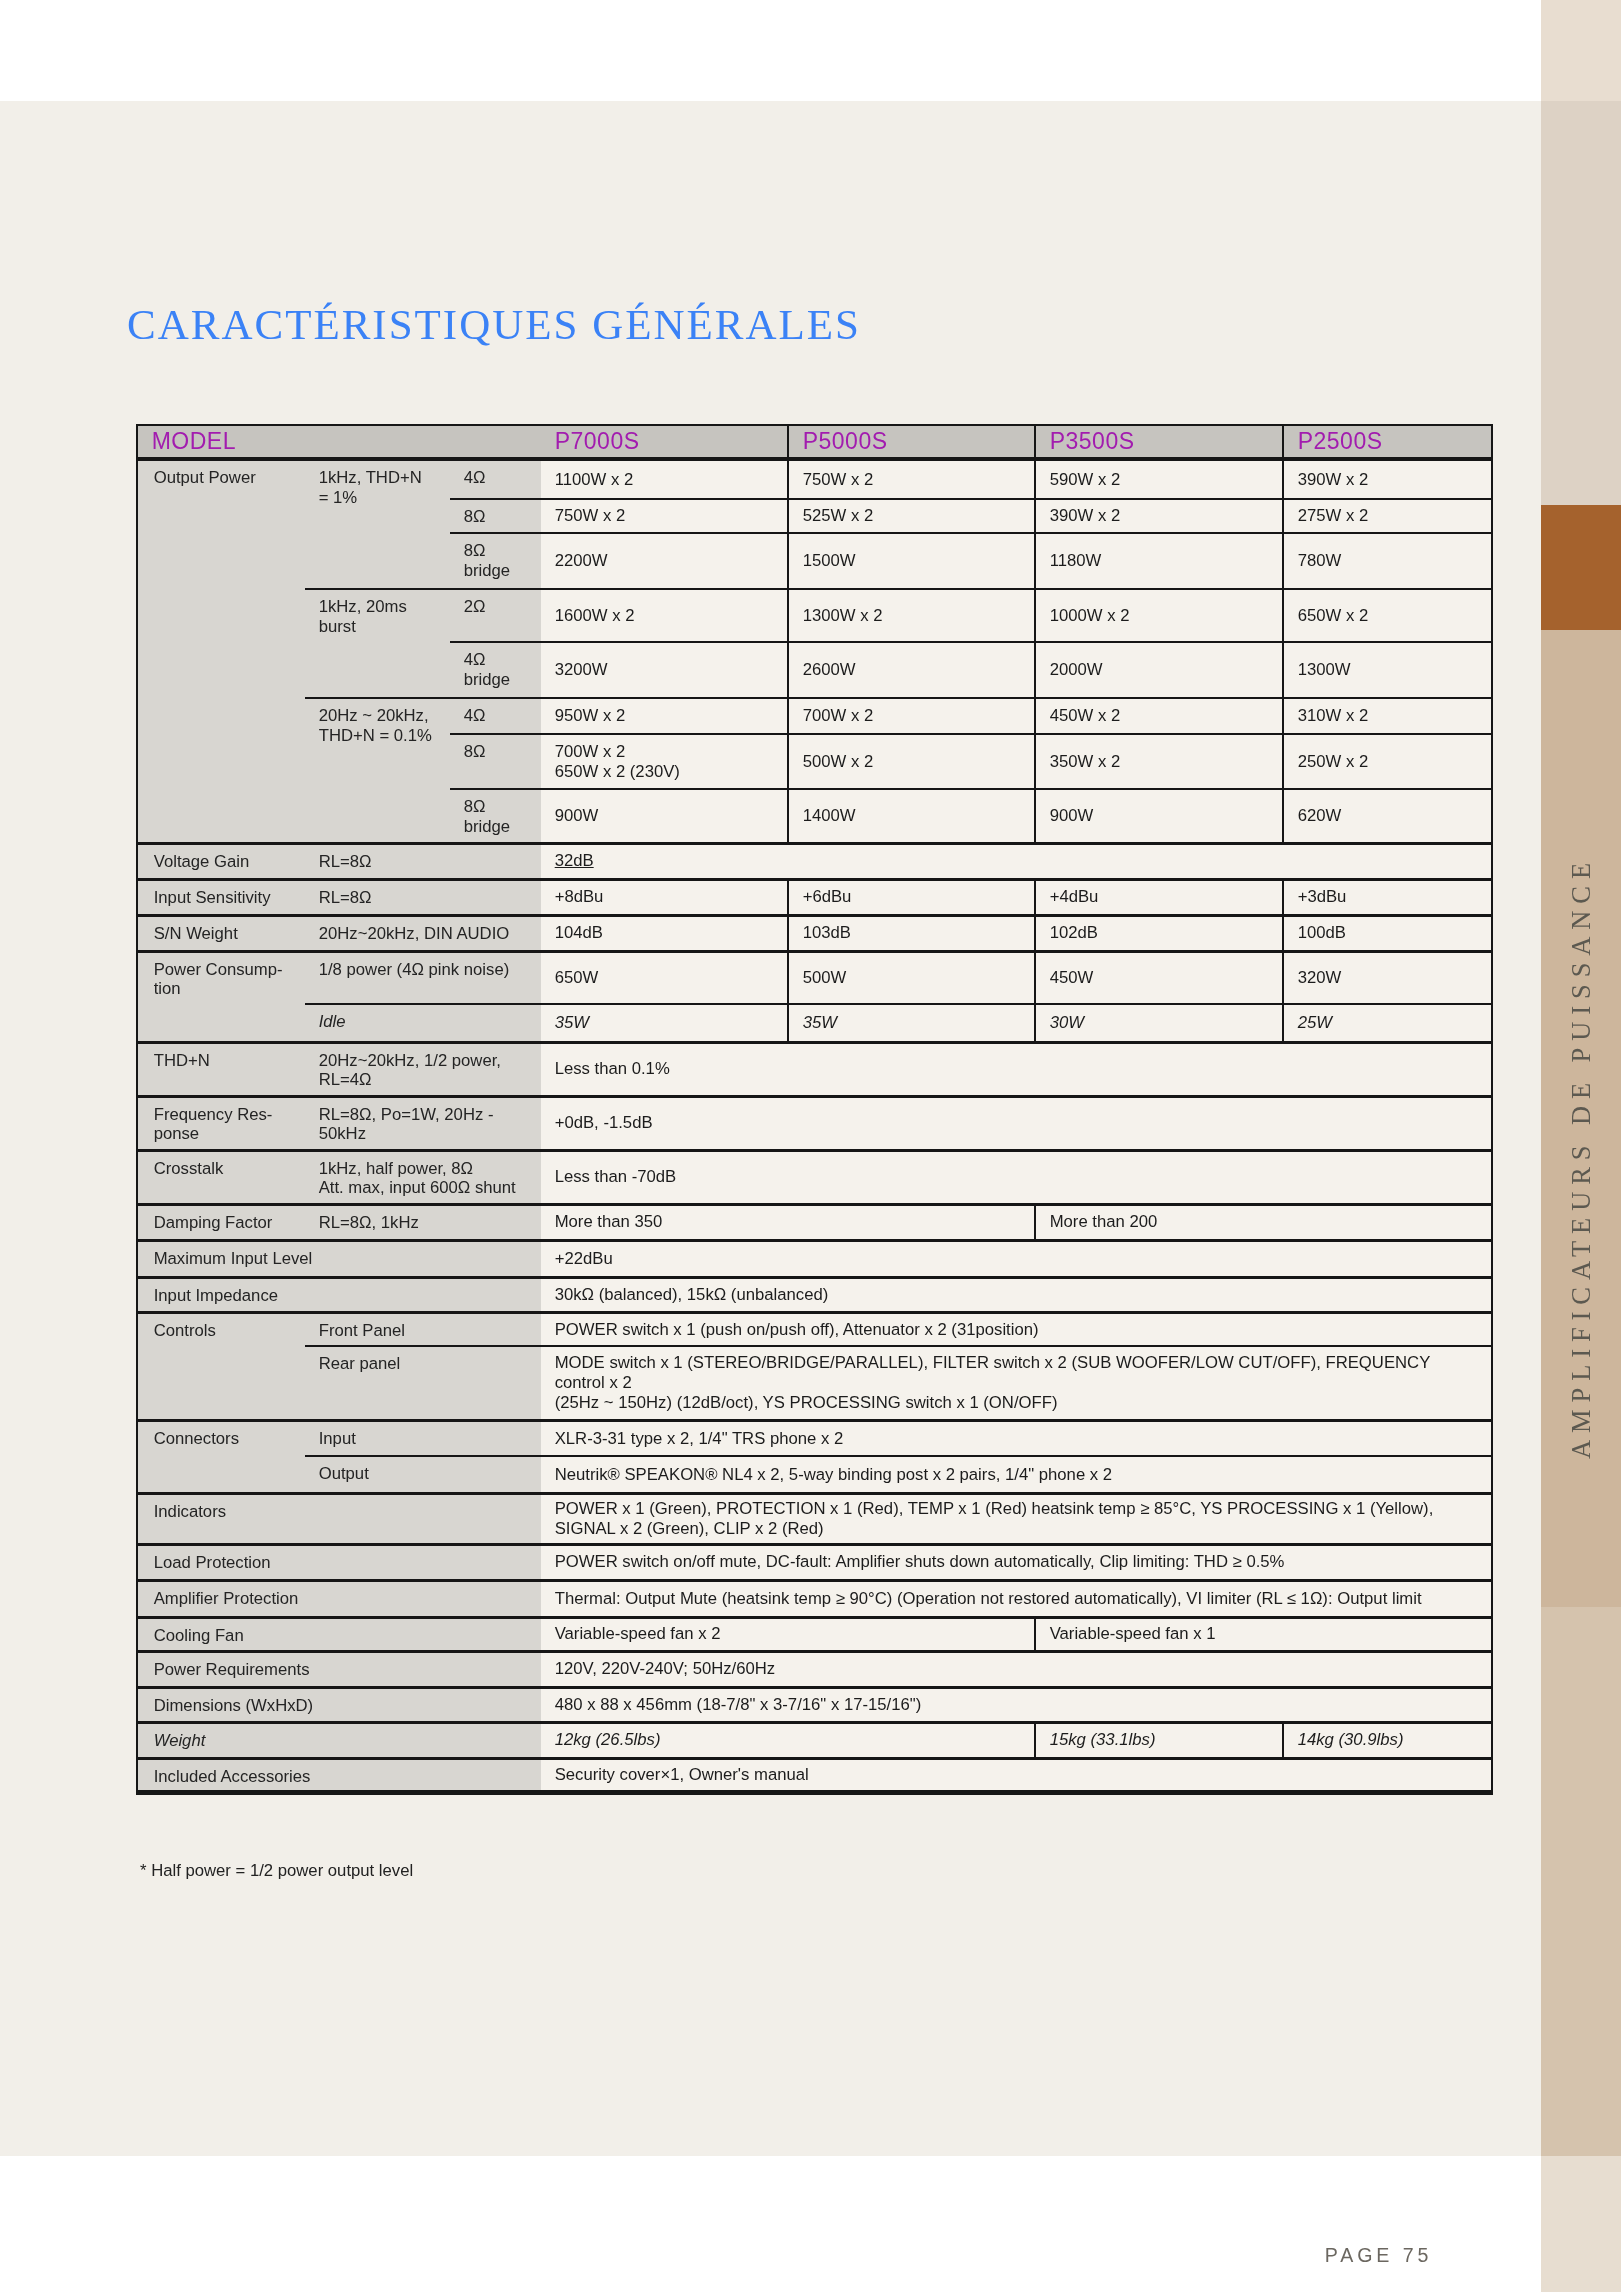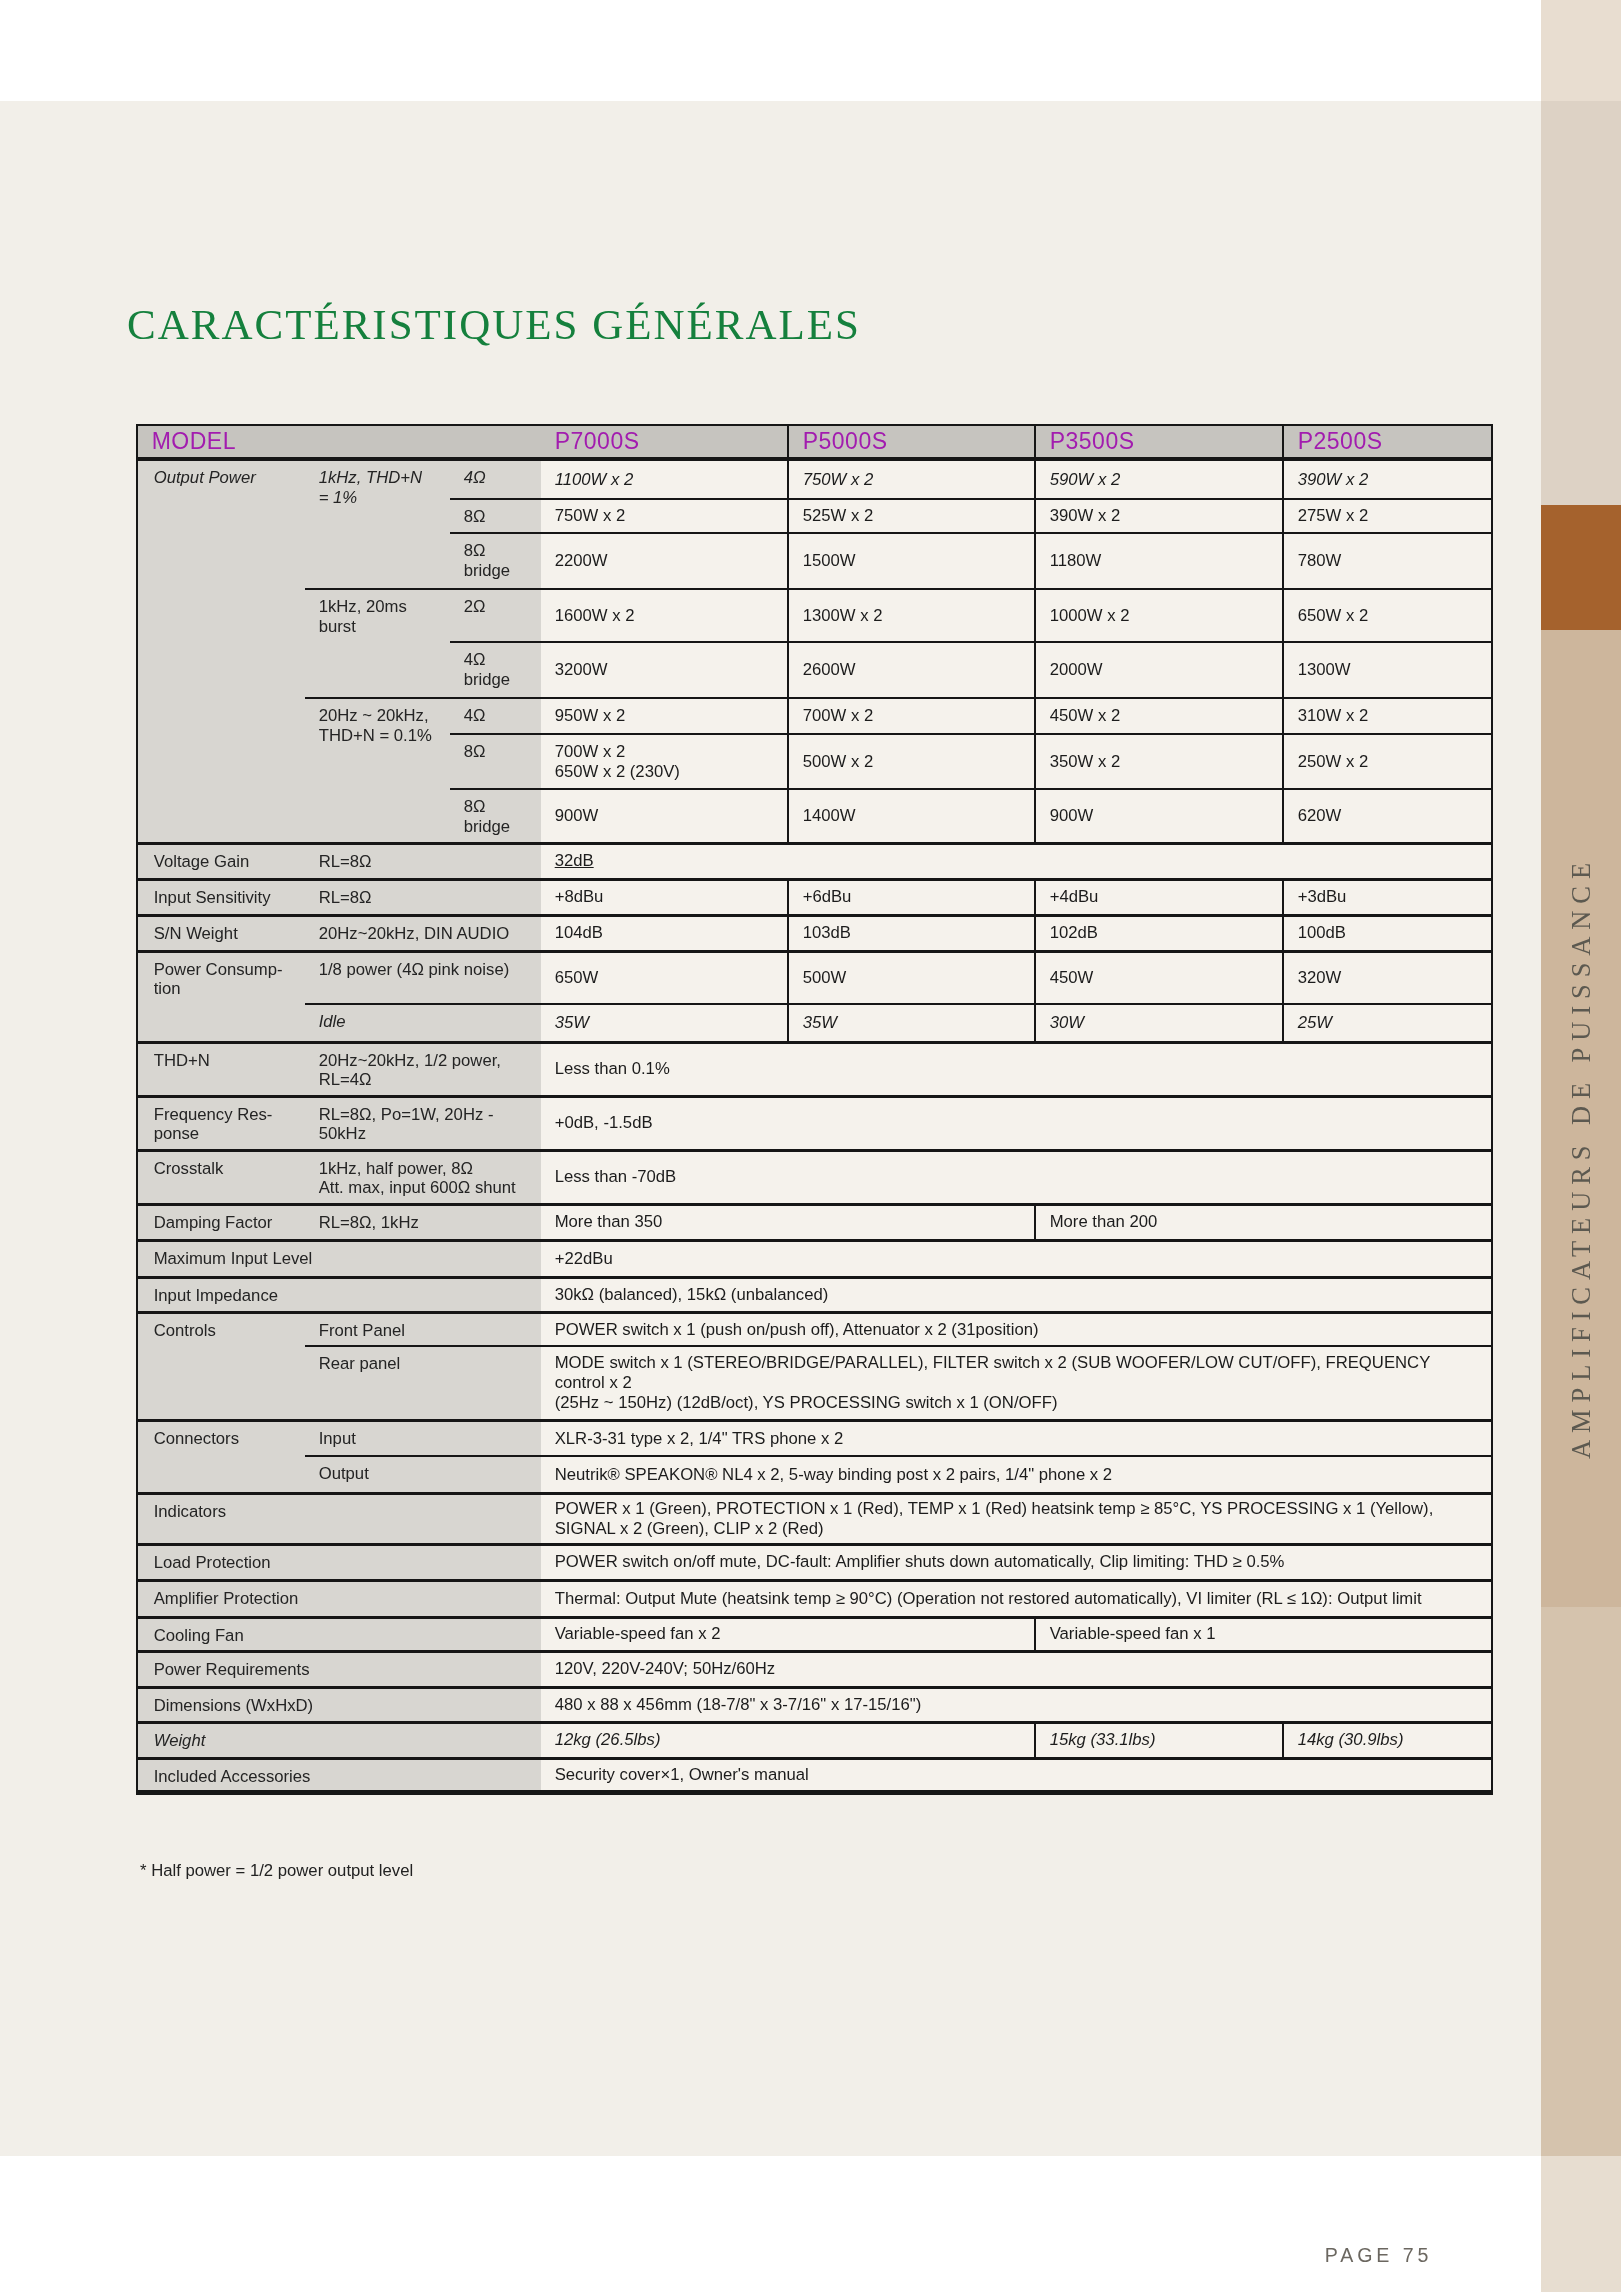--- a/index.html
+++ b/index.html
@@ -24,21 +24,21 @@
     left:1541px;top:750px;width:80px;height:814px;
     display:flex;align-items:center;justify-content:center;
     writing-mode:vertical-rl;transform:rotate(180deg);
     font-family:"Liberation Serif",serif;font-size:26.5px;letter-spacing:6.9px;
     color:#5c5950;white-space:nowrap;
   }
   
   #page-title{
     left:127px;top:300px;width:980px;
     font-family:"Liberation Serif",serif;font-weight:400;
-    font-size:43px;letter-spacing:2px;color:#15803d;
+    font-size:43px;letter-spacing:2px;color:#3b82f6;
   }
   
   #footnote{left:140px;top:1861px;font-size:16.7px;color:#222;}
   #page-number{left:1255px;top:2244px;width:247px;text-align:center;
     font-size:19.6px;letter-spacing:3.9px;color:#6b6760;}
   
   #spec-table{
     position:absolute;left:136px;top:424px;width:1355px;
     border-collapse:collapse;table-layout:fixed;
     font-size:16.7px;line-height:1.18;
@@ -99,21 +99,21 @@
       <col style="width: 209px;">
     </colgroup>
     <tbody>
       <tr class="hdrrow" style="height: 32px;">
         <th colspan="3">MODEL</th>
         <th>P7000S</th>
         <th class="vl">P5000S</th>
         <th class="vl">P3500S</th>
         <th class="vl">P2500S</th>
       </tr>
-      <tr class="hdr" style="height: 40px; font-style: italic;">
+      <tr class="hdr" style="height: 40px;">
         <td rowspan="8" class="lab c1">Output Power</td>
         <td rowspan="3" class="lab">1kHz, THD+N
 = 1%</td>
         <td class="lab">4Ω</td>
         <td class="data">1100W x 2</td>
         <td class="data vl">750W x 2</td>
         <td class="data vl">590W x 2</td>
         <td class="data vl">390W x 2</td>
       </tr>
       <tr class="sub" style="height: 34px;">

